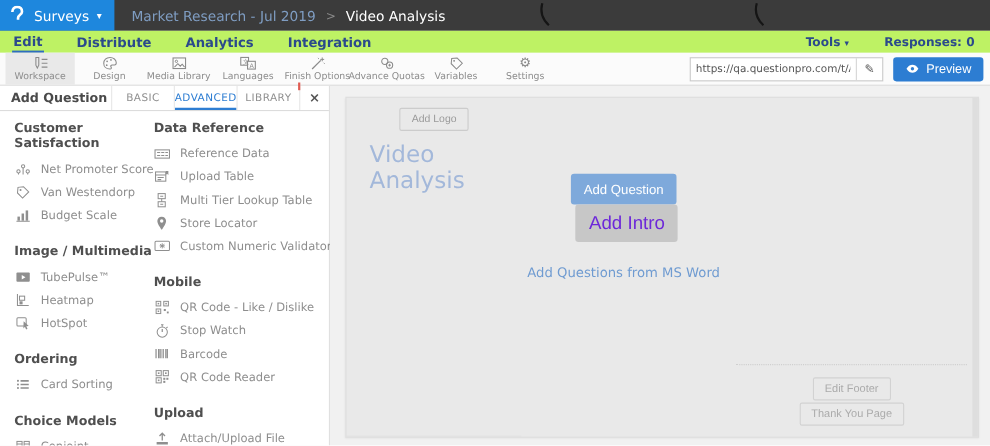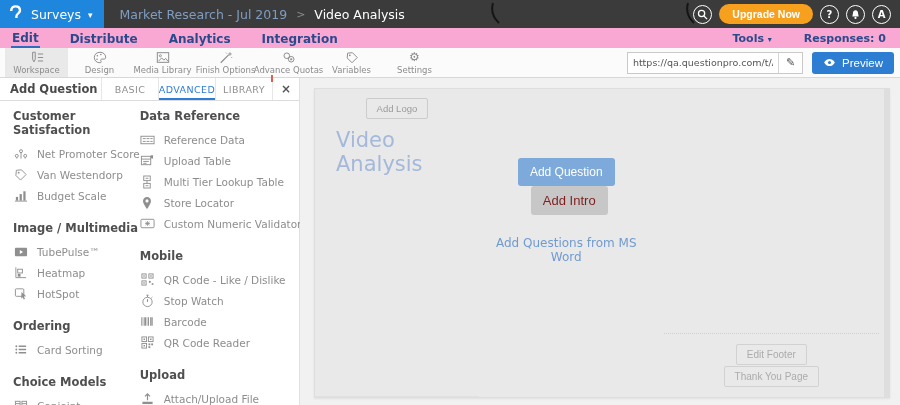--- a/index.html
+++ b/index.html
@@ -21,21 +21,21 @@
   .crumb-current { color:#ffffff; }
   .topbar-right { margin-left:auto; display:flex; align-items:center; gap:7px; padding-right:9px; }
   .circle-btn { width:19px; height:19px; border:1.4px solid #fff; border-radius:50%;
     display:flex; align-items:center; justify-content:center; color:#fff;
     font-size:10px; font-weight:bold; cursor:pointer; }
   .upgrade-btn { background:#f7a01d; color:#fff; font-size:10.5px; font-weight:bold;
     border:none; border-radius:10px; padding:4px 13px; cursor:pointer; }
   .stray { position:absolute; top:2px; }
 
   
-  .navrow { position:absolute; left:0; top:28px; width:900px; height:20px; background:#f9a8d4;
+  .navrow { position:absolute; left:0; top:28px; width:900px; height:20px; background:#bef264;
     display:flex; align-items:center; padding:0 14px 0 11px; }
   .nav-link { font-size:12px; font-weight:bold; color:#2b4a8b; margin-right:29px;
     cursor:pointer; padding:2px 1px 1px; }
   .nav-link.active { border-bottom:2px solid #2f6cc0; }
   .nav-right { margin-left:auto; display:flex; align-items:center; gap:32px; }
   .nav-right .nav-sub { font-size:11px; font-weight:bold; color:#2b4a8b; cursor:pointer; }
   .nav-right .caret2 { color:#2b4a8b; font-size:8px; }
 
   
   .toolbar { position:absolute; left:0; top:48px; width:900px; height:30px; background:#fbfbfb;
@@ -83,22 +83,22 @@
   .canvas-scrollbar { position:absolute; right:0; top:0; bottom:0; width:5px; background:#dedede; }
   .canvas-header { border-bottom:1px solid #e1e1e1; padding-bottom:6px; }
   .add-logo-btn { display:block; margin:9px auto 0; background:transparent; border:1px solid #cccccc;
     color:#9a9a9a; font-size:9.5px; padding:4px 10px; border-radius:2px; cursor:pointer; }
   .survey-title { font-size:21px; color:#a3b8da; margin:9px 0 8px 21px; font-weight:normal; }
   .empty-block { text-align:center; margin-top:52px; }
   .empty-msg { font-size:12px; color:#c6c6c6; }
   .btn-row { margin-top:17px; }
   .add-q-btn { background:#7ea9db; color:#fff; border:none; border-radius:3px;
     font-size:12px; padding:7px 12px; cursor:pointer; }
-  .add-intro-btn { background:#c7c7c7; color:#7f1d1d; border:none; border-radius:3px;
-    font-size:13px; padding:7px 12px; margin-left:6px; cursor:pointer; }
+  .add-intro-btn { background:#c7c7c7; color:#6d28d9; border:none; border-radius:3px;
+    font-size:17px; padding:7px 12px; margin-left:6px; cursor:pointer; }
   .msword-link { display:inline-block; margin-top:21px; font-size:12px; color:#6f9bd1;
     text-decoration:none; cursor:pointer; }
   .canvas-footer { margin-top:auto; border-top:1px dotted #cfcfcf; margin-left:10px; margin-right:10px;
     padding:9px 0 10px; text-align:center; }
   .foot-btn { background:transparent; border:1px solid #d2d2d2; color:#ababab; font-size:10px;
     padding:4px 10px; border-radius:2px; margin:0 14px; cursor:pointer; }
 </style>
 </head>
 <body>
 
@@ -116,37 +116,20 @@
     <span class="crumb-parent">Market Research - Jul 2019</span>
     <span class="crumb-sep">&gt;</span>
     <span class="crumb-current">Video Analysis</span>
   </div>
   <svg class="stray" style="left:489px" width="14" height="24" viewBox="0 0 14 24">
       <path d="M4 1 C2 8 3.5 15 10 21" stroke="#151515" stroke-width="2" fill="none"></path>
     </svg>
   <svg class="stray" style="left:684px" width="14" height="24" viewBox="0 0 14 24">
       <path d="M4 1 C2 8 3.5 15 10 21" stroke="#151515" stroke-width="2" fill="none"></path>
     </svg>
-  <div class="topbar-right">
-    <span class="circle-btn">
-      <svg width="11" height="11" viewBox="0 0 12 12">
-          <circle cx="5" cy="5" r="3.4" stroke="#fff" stroke-width="1.4" fill="none"></circle>
-          <path d="M7.6 7.6 L11 11" stroke="#fff" stroke-width="1.4"></path>
-        </svg>
-    </span>
-    <button class="upgrade-btn">Upgrade Now</button>
-    <span class="circle-btn">?</span>
-    <span class="circle-btn">
-      <svg width="11" height="11" viewBox="0 0 14 14">
-          <path d="M7 1.5 C4.6 1.5 3.8 3.2 3.7 5.6 L3 9.5 L11 9.5 L10.3 5.6 C10.2 3.2 9.4 1.5 7 1.5 Z" fill="#fff"></path>
-          <circle cx="7" cy="11.3" r="1.4" fill="#fff"></circle>
-        </svg>
-    </span>
-    <span class="circle-btn">A</span>
-  </div>
 </div>
 
 <div class="navrow">
   <span class="nav-link active">Edit</span>
   <span class="nav-link">Distribute</span>
   <span class="nav-link">Analytics</span>
   <span class="nav-link">Integration</span>
   <div class="nav-right">
     <span class="nav-sub"><span>Tools</span> <span class="caret2">▾</span></span>
     <span class="nav-sub">Responses: 0</span>
@@ -176,20 +159,31 @@
   </div>
   <div class="tool-item">
     <span class="t-icon">
         <svg width="14" height="13" viewBox="0 0 16 14">
           <rect x="1.5" y="1.5" width="13" height="11" stroke="#8a8a8a" stroke-width="1.1" fill="none"></rect>
           <circle cx="5" cy="5" r="1.2" fill="none" stroke="#8a8a8a"></circle>
           <path d="M3 11 L6.5 7.5 L9 10 L11 8 L13.5 11" stroke="#8a8a8a" stroke-width="1.1" fill="none"></path>
         </svg>
       </span>
     <span class="t-label">Media Library</span>
+  </div>
+  <div class="tool-item">
+    <span class="t-icon">
+        <svg width="15" height="13" viewBox="0 0 17 14">
+          <rect x="1" y="1" width="8" height="8" stroke="#8a8a8a" stroke-width="1.1" fill="none"></rect>
+          <rect x="8" y="5" width="8" height="8" stroke="#8a8a8a" stroke-width="1.1" fill="#fbfbfb"></rect>
+          <text x="3" y="7.6" font-size="6.5" fill="#8a8a8a" font-family="DejaVu Sans">文</text>
+          <text x="10" y="11.6" font-size="6.5" fill="#8a8a8a" font-family="DejaVu Sans">A</text>
+        </svg>
+      </span>
+    <span class="t-label">Languages</span>
   </div>
   <div class="tool-item">
     <span class="t-icon">
         <svg width="14" height="13" viewBox="0 0 16 14">
           <path d="M2 13 L11 4" stroke="#8a8a8a" stroke-width="1.3"></path>
           <path d="M12.5 1 V5 M10.5 3 H14.5 M8 1.5 L9 2.5 M14 6.5 L15 7.5" stroke="#8a8a8a" stroke-width="1"></path>
         </svg>
       </span>
     <span class="t-label">Finish Options</span>
   </div>

